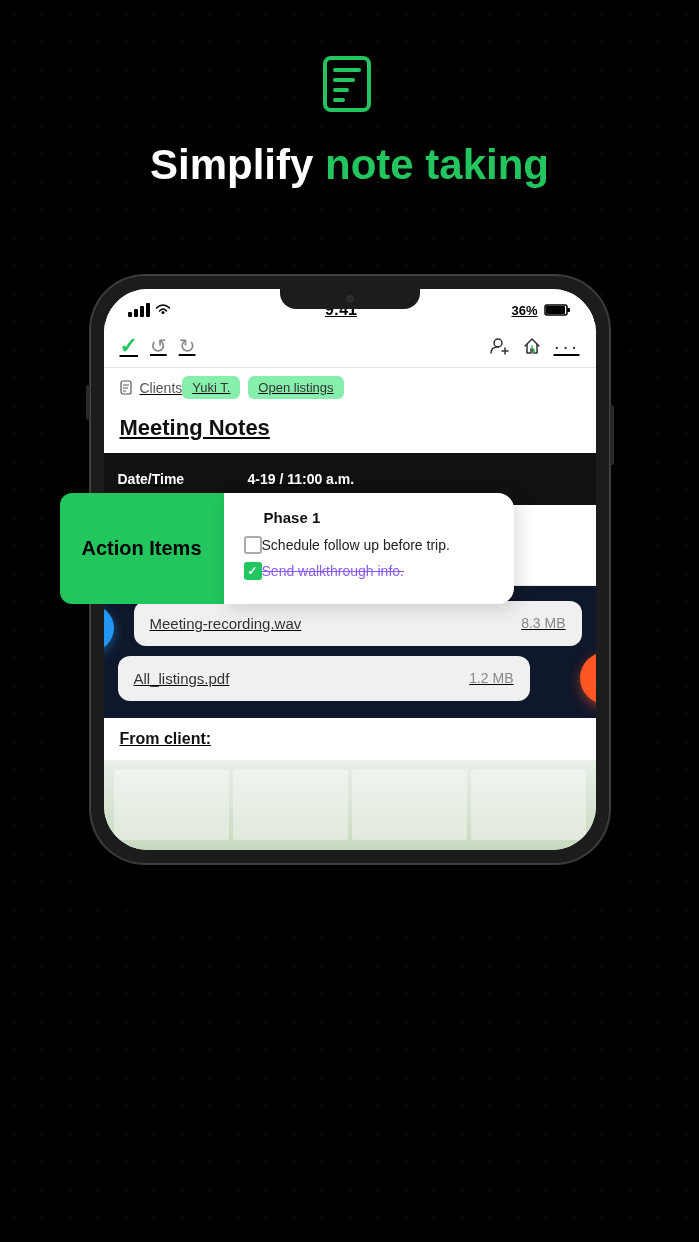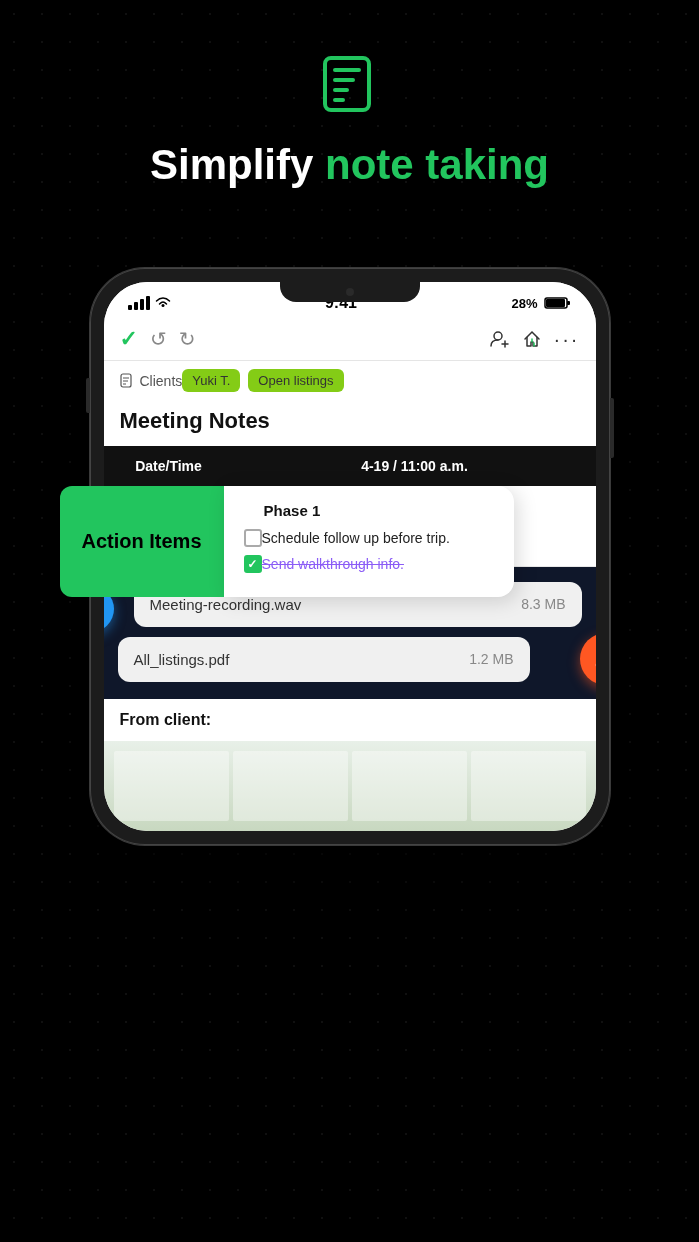--- a/index.html
+++ b/index.html
@@ -48,25 +48,26 @@
       line-height: 1.2;
     }
 
     .headline-green {
       color: #22c55e;
     }
 
     
     .phone-container {
       position: absolute;
-      top: 268px;
+      top: 275px;
       left: 50%;
       transform: translateX(-50%);
       z-index: 3;
       width: 520px;
+      text-decoration: underline;
     }
 
     .phone-frame {
       position: relative;
       background: #1c1c1c;
       border-radius: 55px;
       padding: 14px;
       box-shadow:
         0 0 0 1px #3a3a3a,
         0 30px 80px rgba(0,0,0,0.8),
@@ -176,21 +177,21 @@
       font-size: 14px;
     }
 
     .breadcrumb-right {
       display: flex;
       align-items: center;
       gap: 8px;
     }
 
     .breadcrumb-tag {
-      background: #84cc16;
+      background: #86efac;
       border-radius: 6px;
       padding: 4px 10px;
       font-size: 13px;
       color: #333;
     }
 
     
     .note-title {
       padding: 8px 16px 12px;
       font-size: 22px;
@@ -201,24 +202,23 @@
 
     
     .note-table {
       width: 100%;
       border-collapse: collapse;
     }
 
     .table-header-row td {
       background: #111;
       color: #fff;
-      padding: 12px 14px;
+      padding: 18px 14px;
       font-size: 14px;
       font-weight: 600;
-      text-align: center;
     }
 
     .table-row td {
       padding: 10px 14px;
       font-size: 14px;
       vertical-align: top;
       border-bottom: 1px solid #e8e8e8;
     }
 
     .table-label {
@@ -504,21 +504,21 @@
             <div class="signal-bar" style="height:14px;"></div>
           </div>
           <svg width="16" height="12" viewBox="0 0 16 12">
             <path d="M8 10a1.5 1.5 0 100-3 1.5 1.5 0 000 3z" fill="#000"></path>
             <path d="M4.5 7C5.8 5.7 7.3 5 8 5s2.2.7 3.5 2" stroke="#000" stroke-width="1.5" fill="none" stroke-linecap="round"></path>
             <path d="M1.5 4C3.5 2 5.6 1 8 1s4.5 1 6.5 3" stroke="#000" stroke-width="1.5" fill="none" stroke-linecap="round"></path>
           </svg>
         </div>
         <div class="status-center">9:41</div>
         <div class="status-right">
-          <span>28%</span>
+          <span>36%</span>
           <svg width="28" height="14" viewBox="0 0 28 14">
             <rect x="1" y="2" width="22" height="10" rx="2" stroke="#000" stroke-width="1.5" fill="none"></rect>
             <rect x="23" y="5" width="3" height="4" rx="1" fill="#000"></rect>
             <rect x="2" y="3" width="19" height="8" rx="1" fill="#000"></rect>
           </svg>
         </div>
       </div>
 
       <div class="toolbar">
         <span class="toolbar-check">✓</span>

